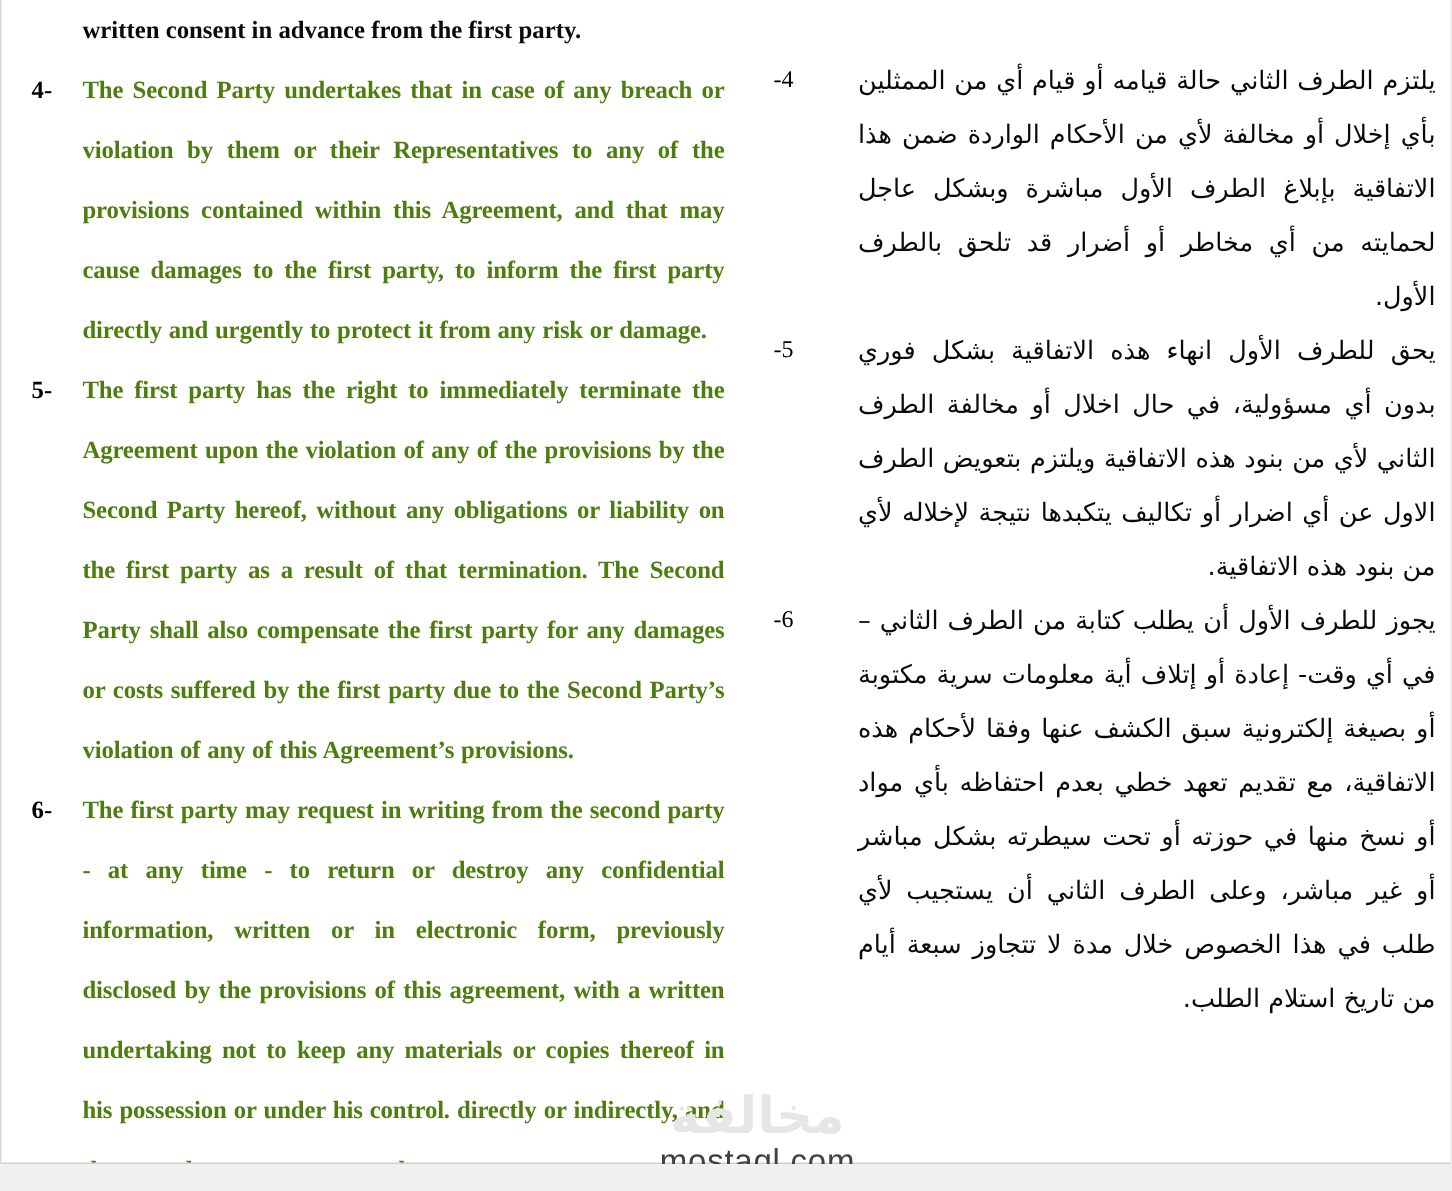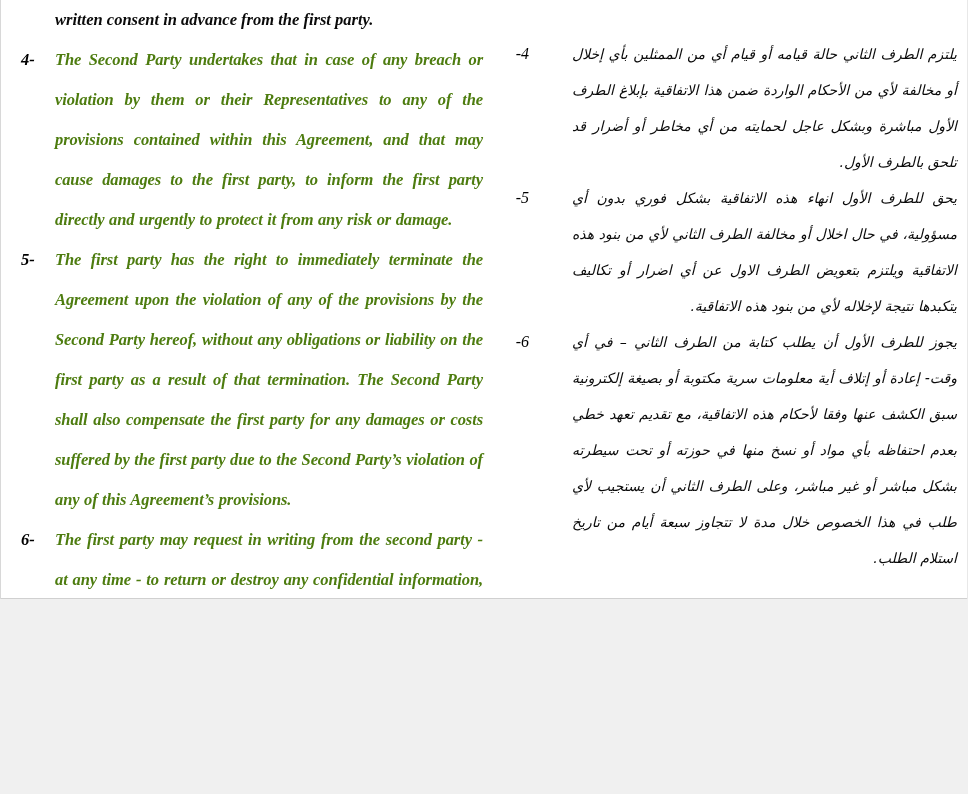--- a/index.html
+++ b/index.html
@@ -10,27 +10,26 @@
   body {
     width: 968px;
     height: 794px;
     overflow: hidden;
     font-family: "Liberation Serif", serif;
   }
 
   #page {
     position: relative;
     width: 968px;
-    height: 599px;
+    height: 776px;
     background: #ffffff;
     box-sizing: border-box;
     border-left: 1px solid #d8d8d8;
     border-right: 1px solid #e8e8e8;
     overflow: hidden;
-    font-style: italic;
   }
 
   #page::after {
     content: "";
     position: absolute;
     left: 0; right: 0; bottom: 0;
     height: 1px;
     background: #d0d0d0;
   }
 
@@ -103,21 +102,21 @@
     font-family: "Liberation Serif", serif;
     font-size: 16px;
     line-height: 36px;
     color: #000;
     text-align: right;
     direction: ltr;
   }
   .body-ar {
     flex: 1 1 auto;
     font-family: "DejaVu Sans", sans-serif;
-    font-size: 14px;
+    font-size: 17px;
     line-height: 36px;
     color: #0a0a0a;
     direction: rtl;
     text-align: justify;
     text-align-last: right;
     margin-left: 43px;
   }
 
   
   .cont-en {

